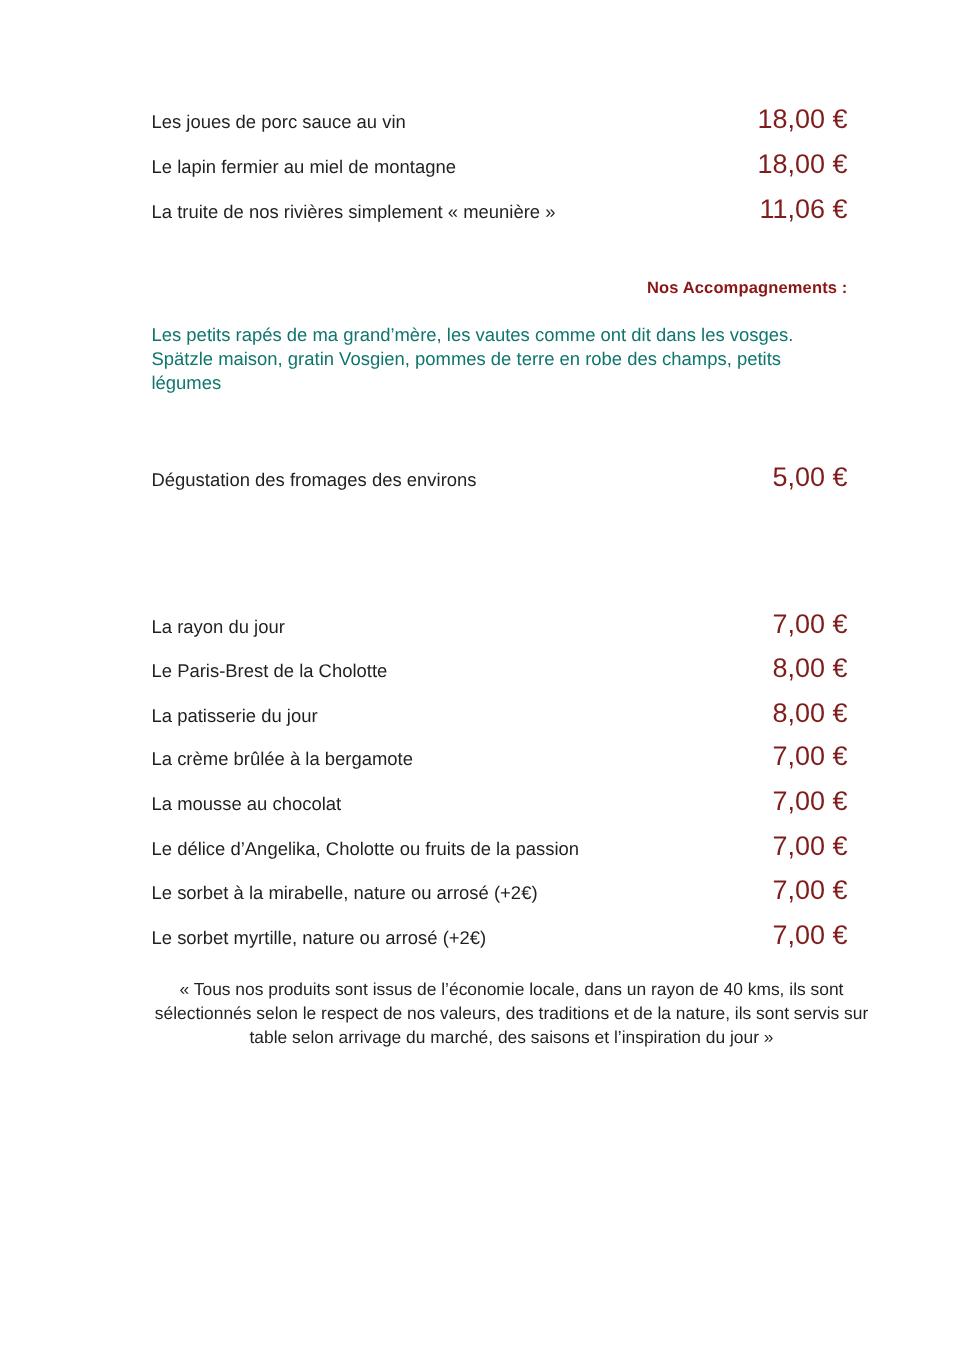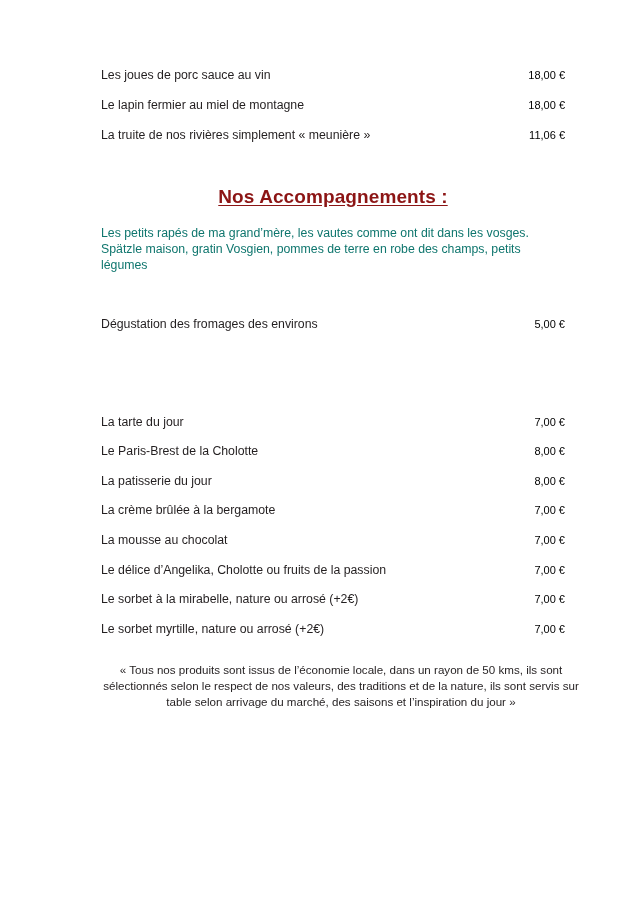--- a/index.html
+++ b/index.html
@@ -44,44 +44,43 @@
     width: 100%;
   }
   .item-name {
     font-size: 12.3px;
     line-height: 1.25;
     color: #231f20;
     white-space: nowrap;
     text-align: left;
   }
   .item-price {
-    font-size: 11px;
+    font-size: 18px;
     line-height: 1.25;
-    color: #000000;
+    color: #7f1d1d;
     white-space: nowrap;
     text-align: right;
     flex: 0 0 auto;
     padding-left: 18px;
   }
 
   
   .mains .item-row { height: 30px; }
   .mains .item-row:first-child { height: 30px; }
 
   .cheese .item-row { height: 24px; }
 
   .desserts .item-row { height: 29.6px; }
 
   
   .section-heading {
-    text-align: center;
-    font-size: 19px;
+    text-align: right;
+    font-size: 11px;
     font-weight: bold;
     color: #8c1515;
-    text-decoration: underline;
     text-underline-offset: 2px;
     letter-spacing: 0.1px;
     white-space: nowrap;
   }
 
   
   .body-paragraph {
     font-size: 12.3px;
     line-height: 1.32;
     color: #0f766e;
@@ -159,21 +158,21 @@
       </div>
     </div>
 
     <div class="sp-item-to-des"></div>
 
 
     <div class="sp-des-to-list"></div>
 
     <div class="item-list desserts">
       <div class="item-row">
-        <span class="item-name">La tarte du jour</span>
+        <span class="item-name">La rayon du jour</span>
         <span class="item-price">7,00 €</span>
       </div>
       <div class="item-row">
         <span class="item-name">Le Paris-Brest de la Cholotte</span>
         <span class="item-price">8,00 €</span>
       </div>
       <div class="item-row">
         <span class="item-name">La patisserie du jour</span>
         <span class="item-price">8,00 €</span>
       </div>
@@ -194,19 +193,19 @@
         <span class="item-price">7,00 €</span>
       </div>
       <div class="item-row">
         <span class="item-name">Le sorbet myrtille, nature ou arrosé (+2€)</span>
         <span class="item-price">7,00 €</span>
       </div>
     </div>
 
     <div class="sp-list-to-quote"></div>
 
-    <div class="quote-block">« Tous nos produits sont issus de l’économie locale, dans un rayon de 50 kms, ils sont sélectionnés selon le respect de nos valeurs, des traditions et de la nature, ils sont servis sur table selon arrivage du marché, des saisons et l’inspiration du jour »</div>
+    <div class="quote-block">« Tous nos produits sont issus de l’économie locale, dans un rayon de 40 kms, ils sont sélectionnés selon le respect de nos valeurs, des traditions et de la nature, ils sont servis sur table selon arrivage du marché, des saisons et l’inspiration du jour »</div>
 
     <div class="sp-quote-to-sign"></div>
 
 
   </div>
 </div>
 
 </body></html>

